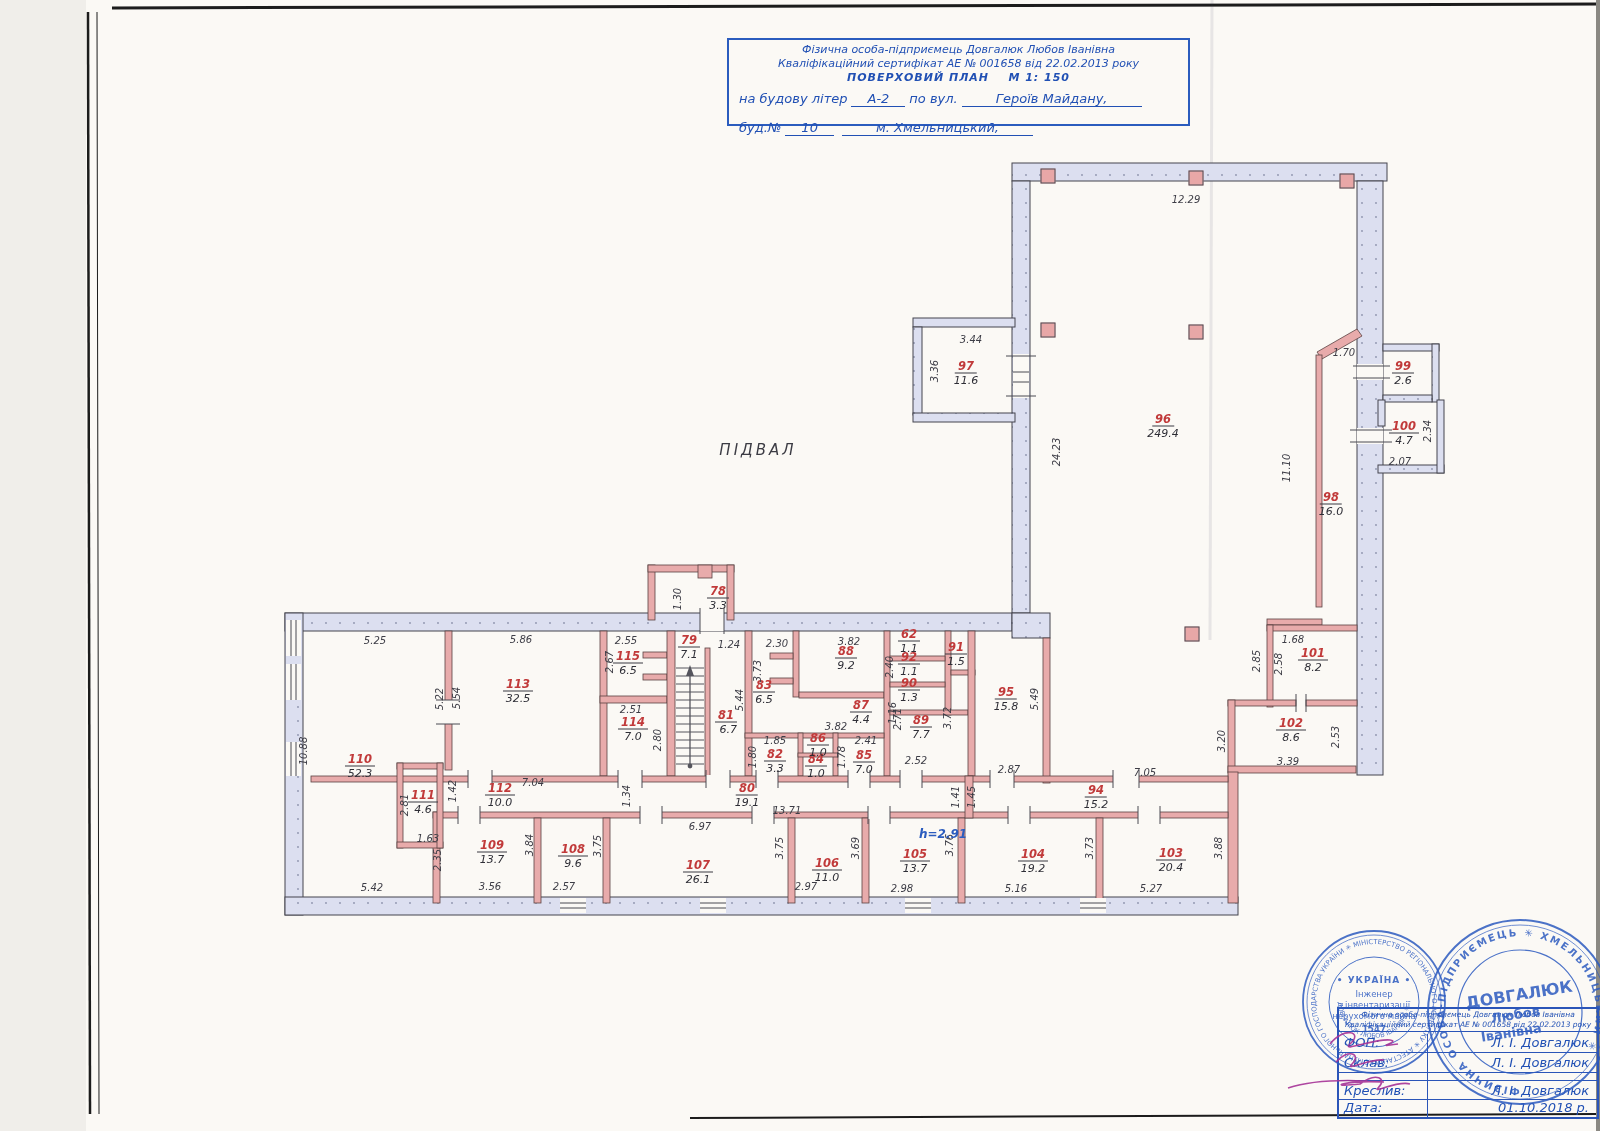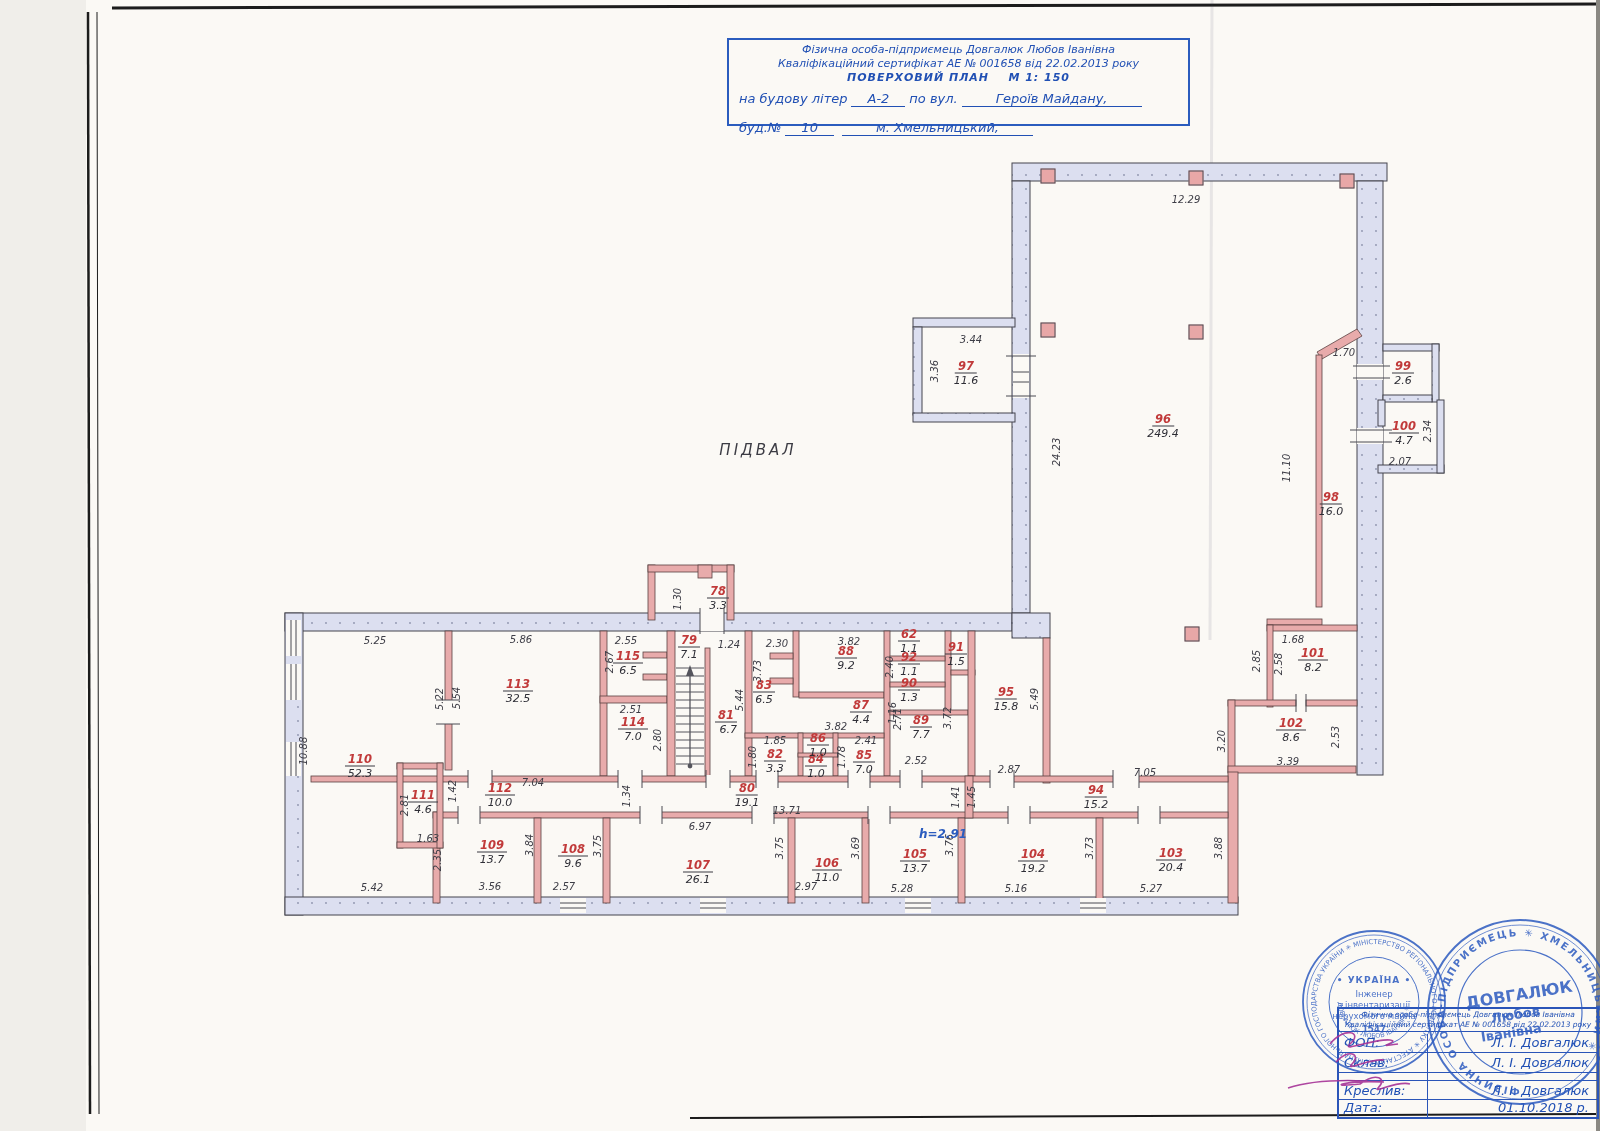--- a/index.html
+++ b/index.html
@@ -342,21 +342,21 @@
       <span class="dim rot" style="left: 597px; top: 846px;">3.75</span>
       <span class="dim rot" style="left: 779px; top: 848px;">3.75</span>
       <span class="dim rot" style="left: 855px; top: 848px;">3.69</span>
       <span class="dim rot" style="left: 949px; top: 845px;">3.76</span>
       <span class="dim rot" style="left: 1089px; top: 848px;">3.73</span>
       <span class="dim rot" style="left: 1218px; top: 848px;">3.88</span>
       <span class="dim" style="left: 372px; top: 887px;">5.42</span>
       <span class="dim" style="left: 490px; top: 886px;">3.56</span>
       <span class="dim" style="left: 564px; top: 886px;">2.57</span>
       <span class="dim" style="left: 806px; top: 886px;">2.97</span>
-      <span class="dim" style="left: 902px; top: 888px;">5.28</span>
+      <span class="dim" style="left: 902px; top: 888px;">2.98</span>
       <span class="dim" style="left: 1016px; top: 888px;">5.16</span>
       <span class="dim" style="left: 1151px; top: 888px;">5.27</span>
       <div class="col-sq" style="left: 1048px; top: 176px;"></div>
       <div class="col-sq" style="left: 1196px; top: 178px;"></div>
       <div class="col-sq" style="left: 1347px; top: 181px;"></div>
       <div class="col-sq" style="left: 1048px; top: 330px;"></div>
       <div class="col-sq" style="left: 1196px; top: 332px;"></div>
       <div class="col-sq" style="left: 1192px; top: 634px;"></div>
     </div>
   <div id="podval">ПІДВАЛ</div>

